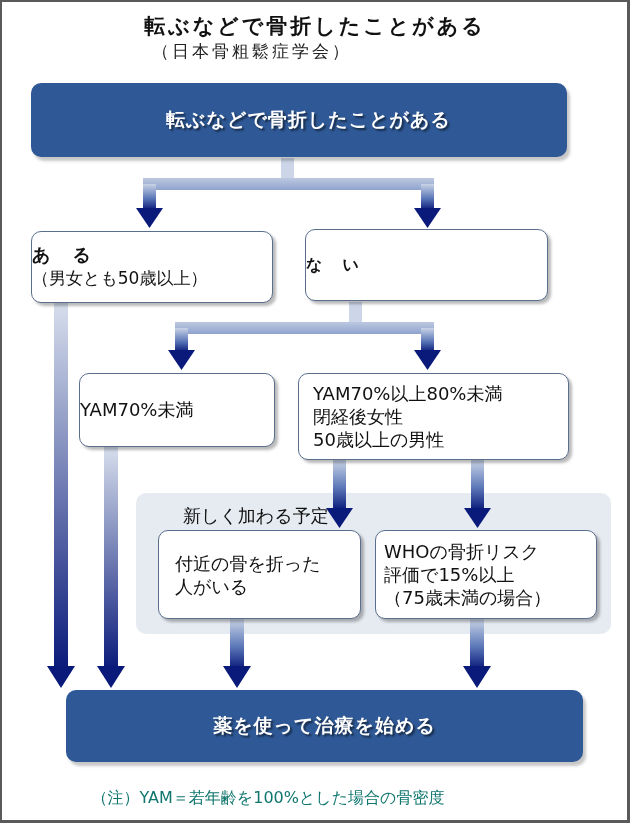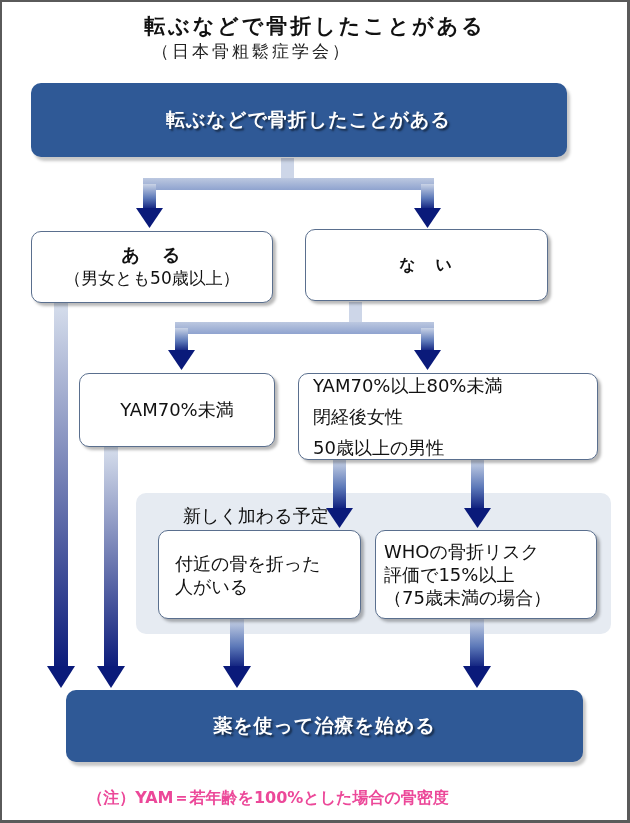--- a/index.html
+++ b/index.html
@@ -12,24 +12,24 @@
   .subtitle { position: absolute; left: 0; width: 504px; top: 40px; text-align: center; font-size: 17px;
               letter-spacing: 3px; color: #222; }
   .dark-box { position: absolute; background: #2f5996; border-radius: 10px; color: #fff; font-weight: bold;
               font-size: 19px; display: flex; align-items: center; justify-content: center; letter-spacing: 1px;
               box-shadow: 3px 4px 3px rgba(0,0,0,0.22); text-shadow: 2px 2px 2px rgba(0,0,0,0.55); }
   .white-box { position: absolute; background: #fff; border: 1px solid #5a6f8e; border-radius: 10px;
                box-shadow: 3px 3px 3px rgba(0,0,0,0.28); box-sizing: border-box; font-size: 18px; color: #111; }
   .panel { position: absolute; left: 136px; top: 493px; width: 475px; height: 141px; background: #e6ebf2;
            border-radius: 10px; }
   .panel-label { position: absolute; left: 147px; top: 504px; font-size: 18px; color: #111; margin-left: 36px; }
-  .centered { display: flex; flex-direction: column; align-items: center; justify-content: center; text-align: center; }
+  .centered { display: flex; flex-direction: column; align-items: flex-start; justify-content: center; text-align: center; }
   .lines { display: flex; flex-direction: column; justify-content: center; padding-left: 14px; line-height: 23px; }
   svg.arrows { position: absolute; left: 0; top: 0; }
-  .footnote { position: absolute; left: 0; width: 536px; top: 788px; text-align: center; font-size: 16px; color: #ec4899; font-weight: bold; }
+  .footnote { position: absolute; left: 0; width: 536px; top: 788px; text-align: center; font-size: 16px; color: #0f766e; }
 </style>
 </head>
 <body>
 
 <div class="frame"></div>
 
 <div class="title">転ぶなどで骨折したことがある</div>
 <div class="subtitle">（日本骨粗鬆症学会）</div>
 
 <div class="panel"></div>
@@ -99,21 +99,21 @@
 </div>
 
 <div class="white-box centered" style="left:305px; top:229px; width:243px; height:72px;">
   <div style="font-weight:bold; font-size:16px; letter-spacing:2px;">な　い</div>
 </div>
 
 <div class="white-box centered" style="left:79px; top:373px; width:196px; height:74px;">
   <div>YAM70%未満</div>
 </div>
 
-<div class="white-box lines" style="left:298px; top:373px; width:300px; height:87px;gap:8px;">
+<div class="white-box lines" style="left:298px; top:373px; width:271px; height:87px;">
   <div>YAM70%以上80%未満</div>
   <div>閉経後女性</div>
   <div>50歳以上の男性</div>
 </div>
 
 <div class="white-box lines" style="left:158px; top:530px; width:203px; height:89px; padding-left:16px;">
   <div>付近の骨を折った</div>
   <div>人がいる</div>
 </div>
 

